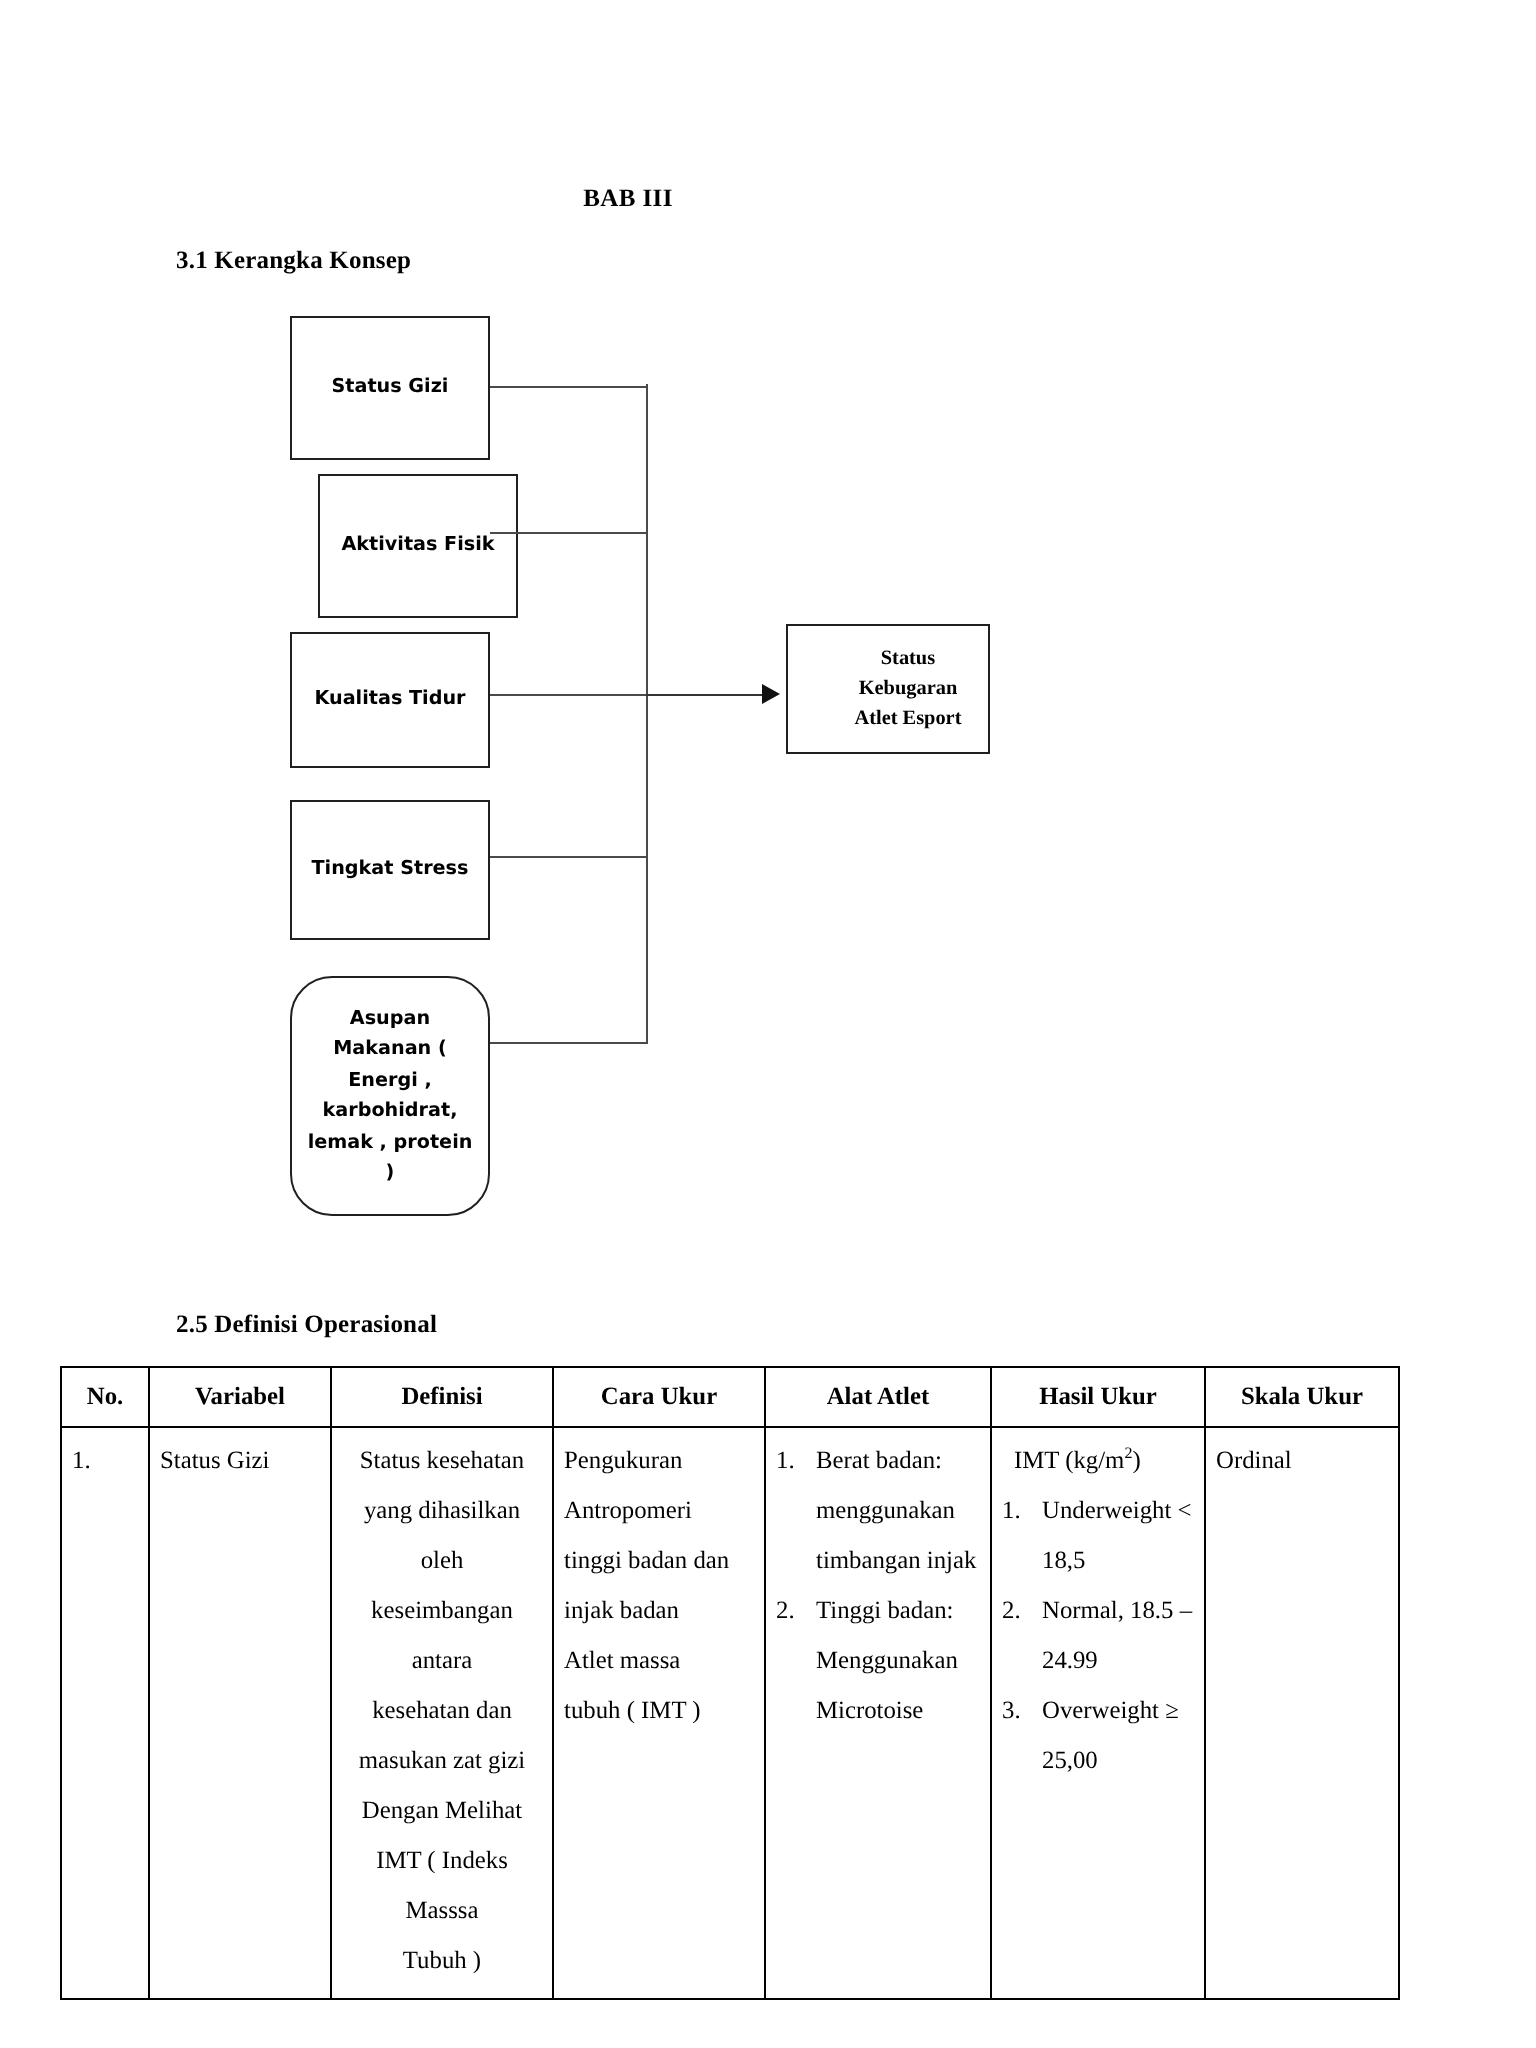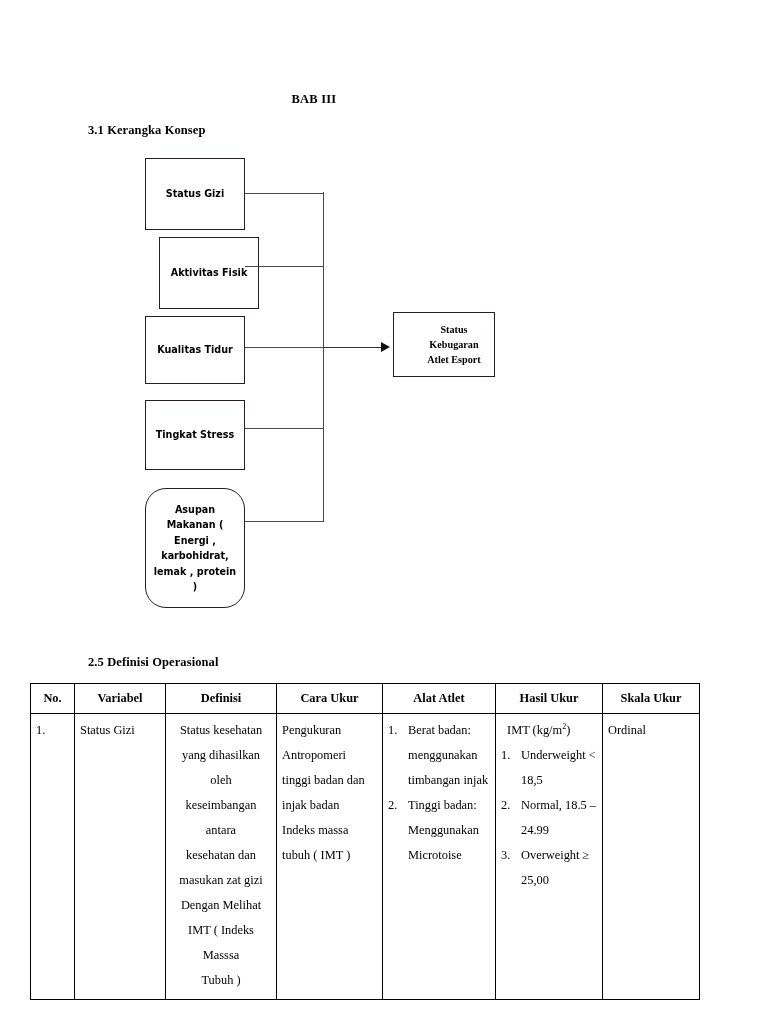--- a/index.html
+++ b/index.html
@@ -245,21 +245,21 @@
           <div>IMT ( Indeks Masssa</div>
           <div>Tubuh )</div>
         </div>
       </td>
       <td class="cell-cara">
         <div class="plain-lines">
           <div>Pengukuran</div>
           <div>Antropomeri</div>
           <div>tinggi badan dan</div>
           <div>injak badan</div>
-          <div> Indeks massa</div>
+          <div> Atlet massa</div>
           <div>tubuh ( IMT )</div>
         </div>
       </td>
       <td class="cell-alat">
         <ul class="ol-list">
           <li>
             <span class="marker">1.</span>
             <span>Berat badan: menggunakan timbangan injak</span>
           </li>
           <li>

